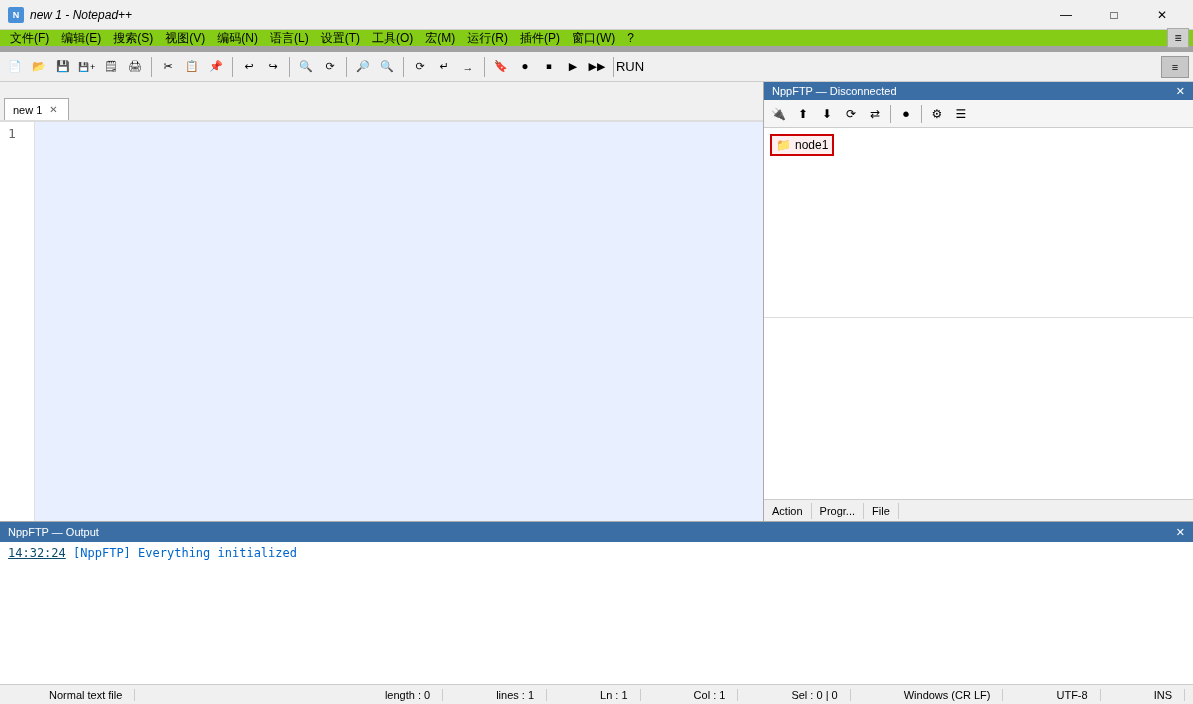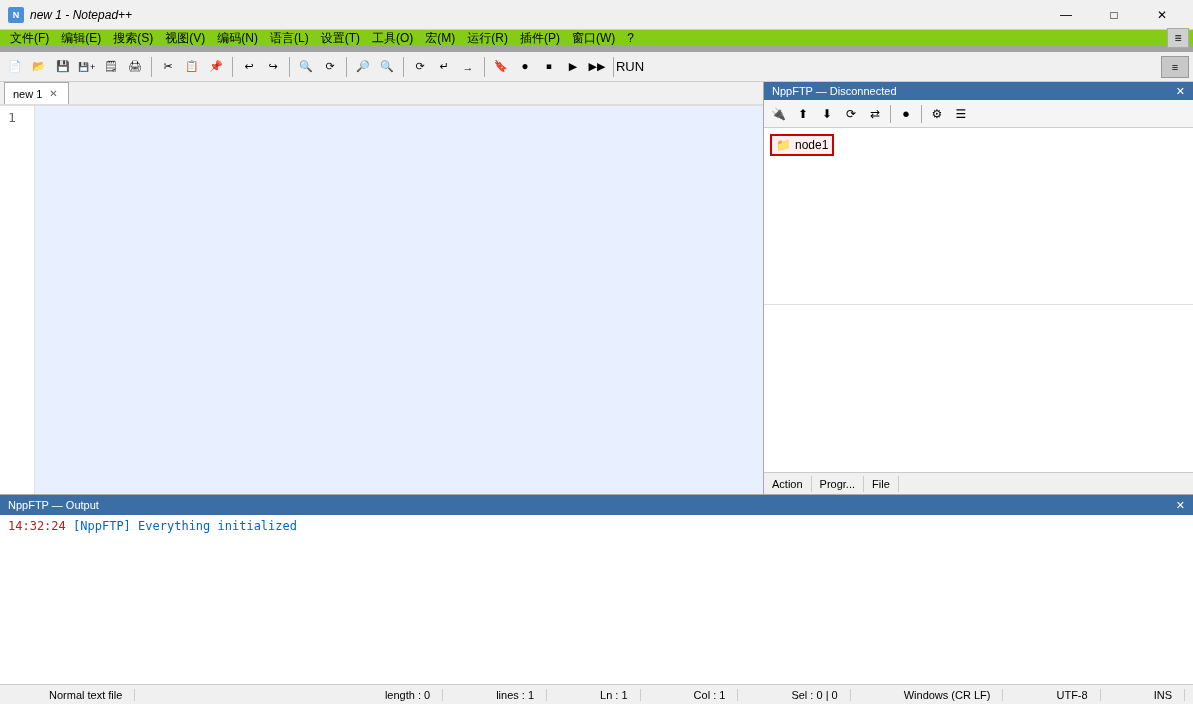--- a/index.html
+++ b/index.html
@@ -69,20 +69,21 @@
       font-size: 11px; background: transparent;
     }
     .tb-sep { width: 1px; height: 20px; background: #aaa; margin: 0 3px; }
     #tab-bar {
       height: 24px;
       background: #f0f0f0;
       display: flex;
       align-items: flex-end;
       padding: 0 4px;
       border-bottom: 2px solid #ddd;
+      margin-top: 16px;
     }
     .tab {
       height: 22px;
       padding: 0 8px;
       display: flex; align-items: center; gap: 4px;
       background: #fff;
       border: 1px solid #aaa;
       border-bottom: none;
       cursor: pointer;
       font-size: 11px;
@@ -193,21 +194,21 @@
       font-size: 11px;
     }
     #output-content {
       flex: 1;
       background: white;
       padding: 4px 8px;
       font-family: Consolas, monospace;
       font-size: 12px;
       overflow: auto;
     }
-    .log-time { color: #b91c1c; }
+    .log-time { color: #0c4a6e; text-decoration: underline; }
     .log-msg { color: #0066cc; }
 
     
     #status-bar {
       height: 20px;
       background: #f0f0f0;
       border-top: 1px solid #ccc;
       display: flex;
       align-items: center;
       padding: 0 8px;
@@ -368,21 +369,21 @@
       <div style="flex:1; background:white; border-top:1px solid #ddd;"></div>
 
       <div id="nppftp-columns">
         <span class="col-header">Action</span>
         <span class="col-header">Progr...</span>
         <span class="col-header">File</span>
       </div>
     </div>
   </div>
 
-  <div id="output-section" style="height: 190px;">
+  <div id="output-section" style="height: 163px;">
     <div id="output-title">
       <span>NppFTP — Output</span>
       <span style="cursor:pointer;">✕</span>
     </div>
     <div id="output-content">
       <div>
         <span class="log-time">14:32:24</span>
         <span> </span>
         <span class="log-msg">[NppFTP] Everything initialized</span>
       </div>

